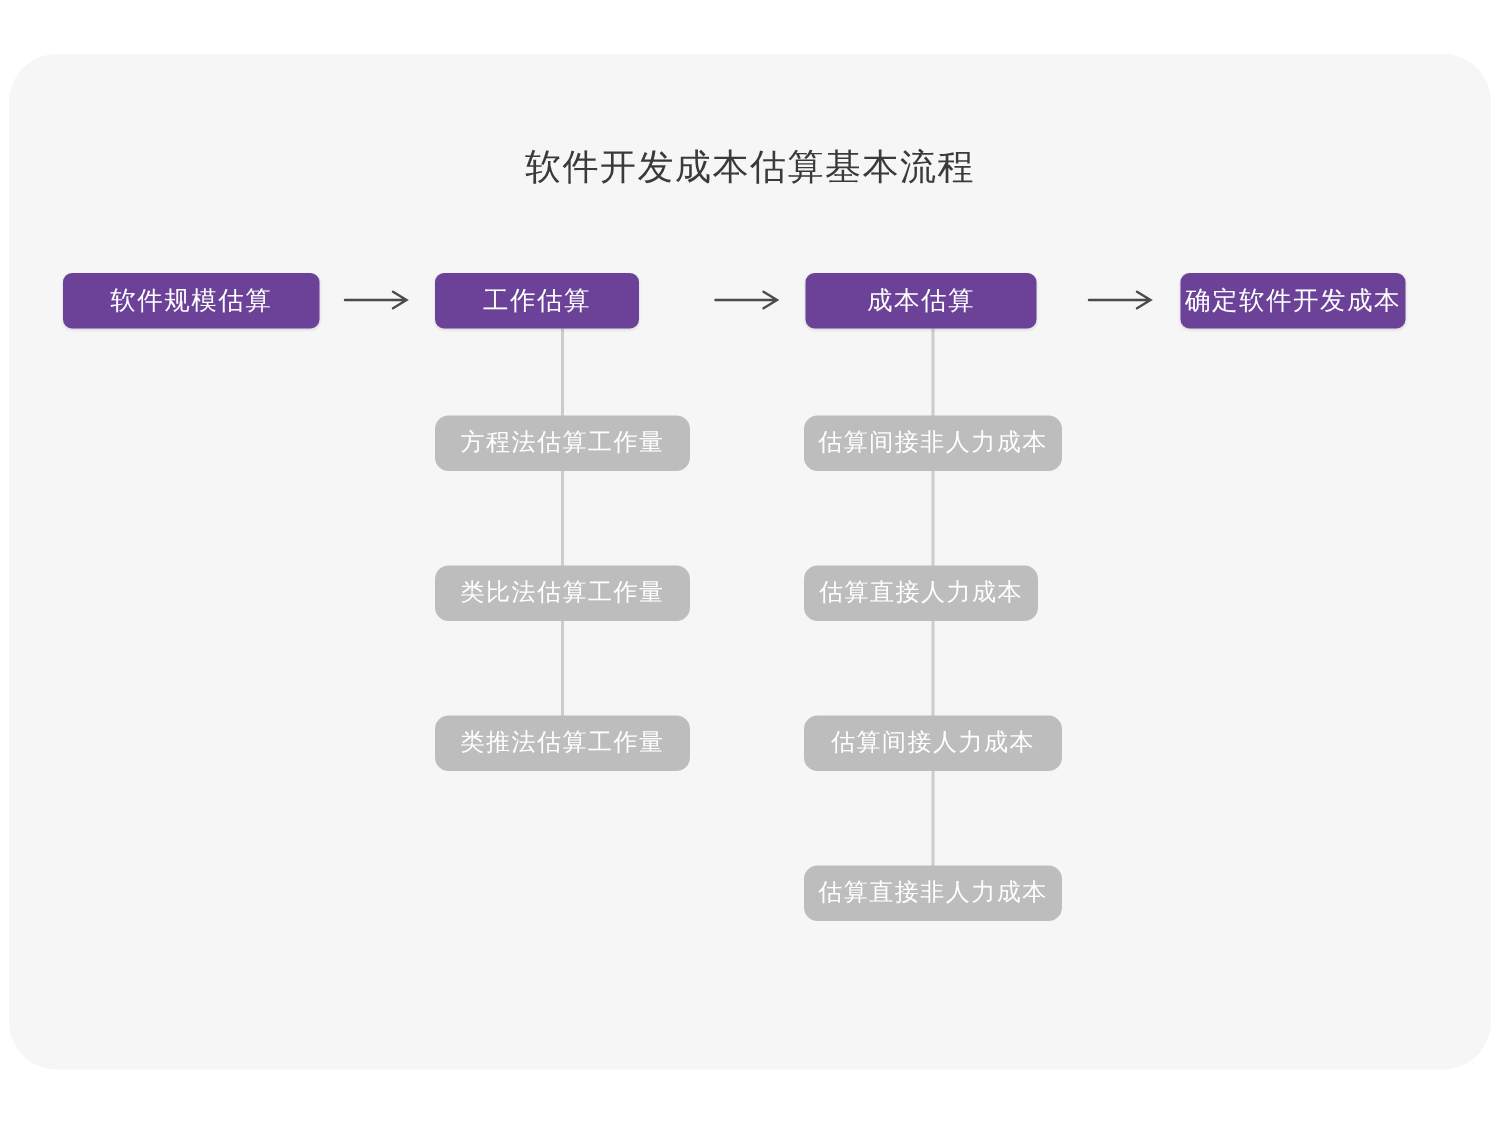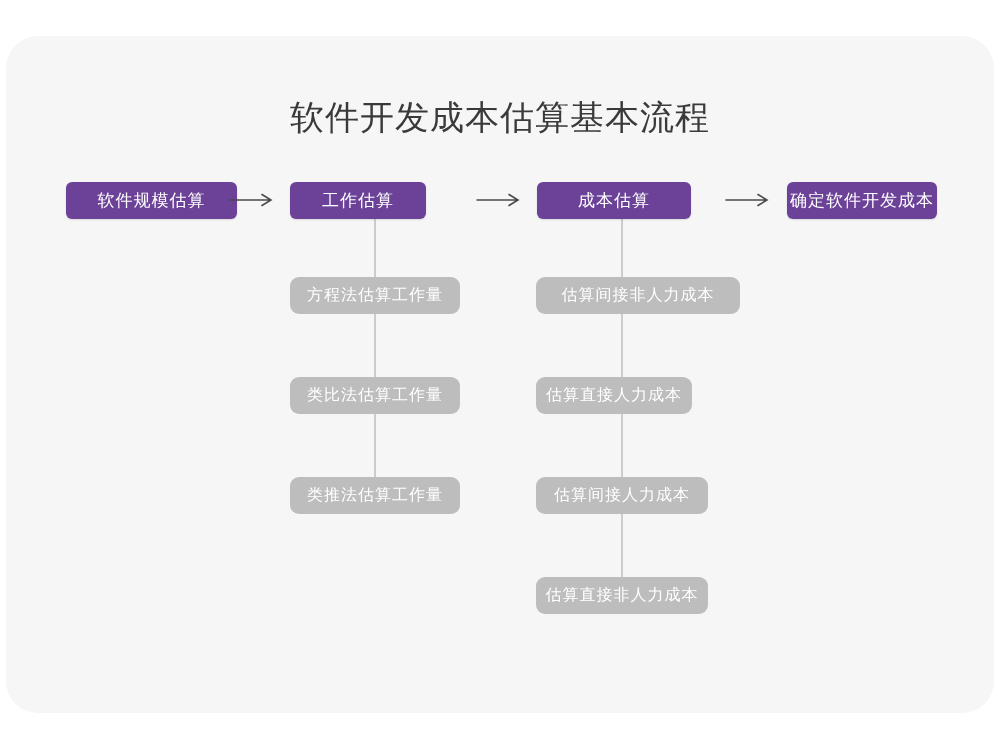--- a/index.html
+++ b/index.html
@@ -15,21 +15,21 @@
     left: 6px; top: 36px;
     width: 988px; height: 677px;
     background: #f6f6f7;
     border-radius: 32px;
   }
   .title {
     position: absolute;
     left: 0; right: 0;
     top: 95px;
     text-align: center;
-    font-size: 34px;
+    font-size: 24px;
     font-weight: 400;
     color: #3a3a3a;
     letter-spacing: 1px;
   }
   .pnode {
     position: absolute;
     top: 182px;
     height: 37px;
     background: #6b4298;
     border-radius: 6px;
@@ -68,35 +68,35 @@
 </head>
 <body>
 
 <div class="panel"></div>
 
 <div class="title">软件开发成本估算基本流程</div>
 
 <div class="connector" style="left:374px; top:219px; height:259px;"></div>
 <div class="connector" style="left:621px; top:219px; height:359px;"></div>
 
-<div class="pnode" style="left:42px;  width:171px;margin-left:24px;">软件规模估算</div>
+<div class="pnode" style="left:42px;  width:171px;">软件规模估算</div>
 <div class="pnode" style="left:290px; width:136px;">工作估算</div>
 <div class="pnode" style="left:537px; width:154px;">成本估算</div>
 <div class="pnode" style="left:787px; width:150px;">确定软件开发成本</div>
 
 <svg class="arrow" style="left:228px;" viewBox="0 0 46 16">
   <path d="M2 8 H42 M34 2.5 L43 8 L34 13.5" stroke="#4a4a4a" stroke-width="1.6" fill="none" stroke-linecap="round"></path>
 </svg>
 <svg class="arrow" style="left:475px;" viewBox="0 0 46 16">
   <path d="M2 8 H42 M34 2.5 L43 8 L34 13.5" stroke="#4a4a4a" stroke-width="1.6" fill="none" stroke-linecap="round"></path>
 </svg>
 <svg class="arrow" style="left:724px;" viewBox="0 0 46 16">
   <path d="M2 8 H42 M34 2.5 L43 8 L34 13.5" stroke="#4a4a4a" stroke-width="1.6" fill="none" stroke-linecap="round"></path>
 </svg>
 
 <div class="snode" style="left:290px; top:277px; width:170px;">方程法估算工作量</div>
 <div class="snode" style="left:290px; top:377px; width:170px;">类比法估算工作量</div>
 <div class="snode" style="left:290px; top:477px; width:170px;">类推法估算工作量</div>
 
-<div class="snode" style="left:536px; top:277px; width:204px;">估算间接非人力成本</div>
+<div class="snode" style="left:536px; top:277px; width:172px;">估算间接非人力成本</div>
 <div class="snode" style="left:536px; top:377px; width:156px;">估算直接人力成本</div>
 <div class="snode" style="left:536px; top:477px; width:172px;">估算间接人力成本</div>
 <div class="snode" style="left:536px; top:577px; width:172px;">估算直接非人力成本</div>
 
 </body></html>

